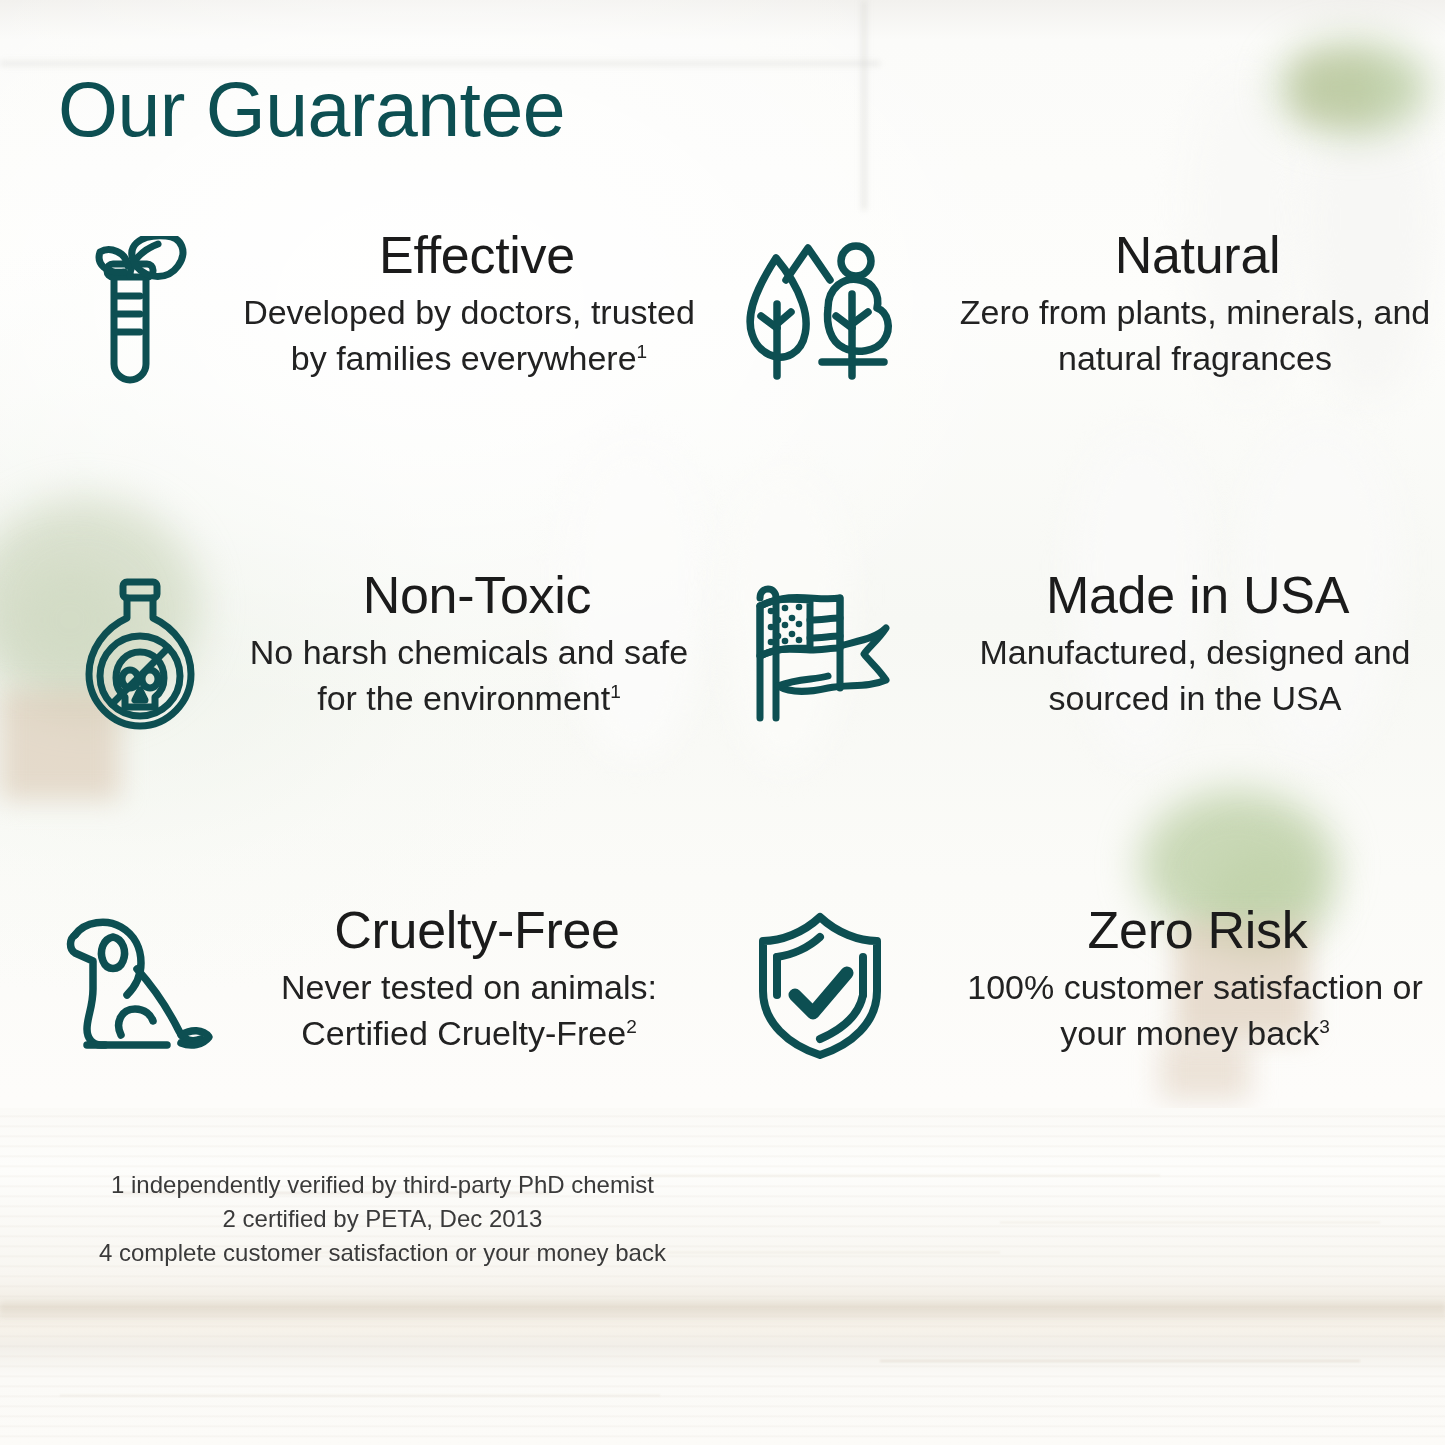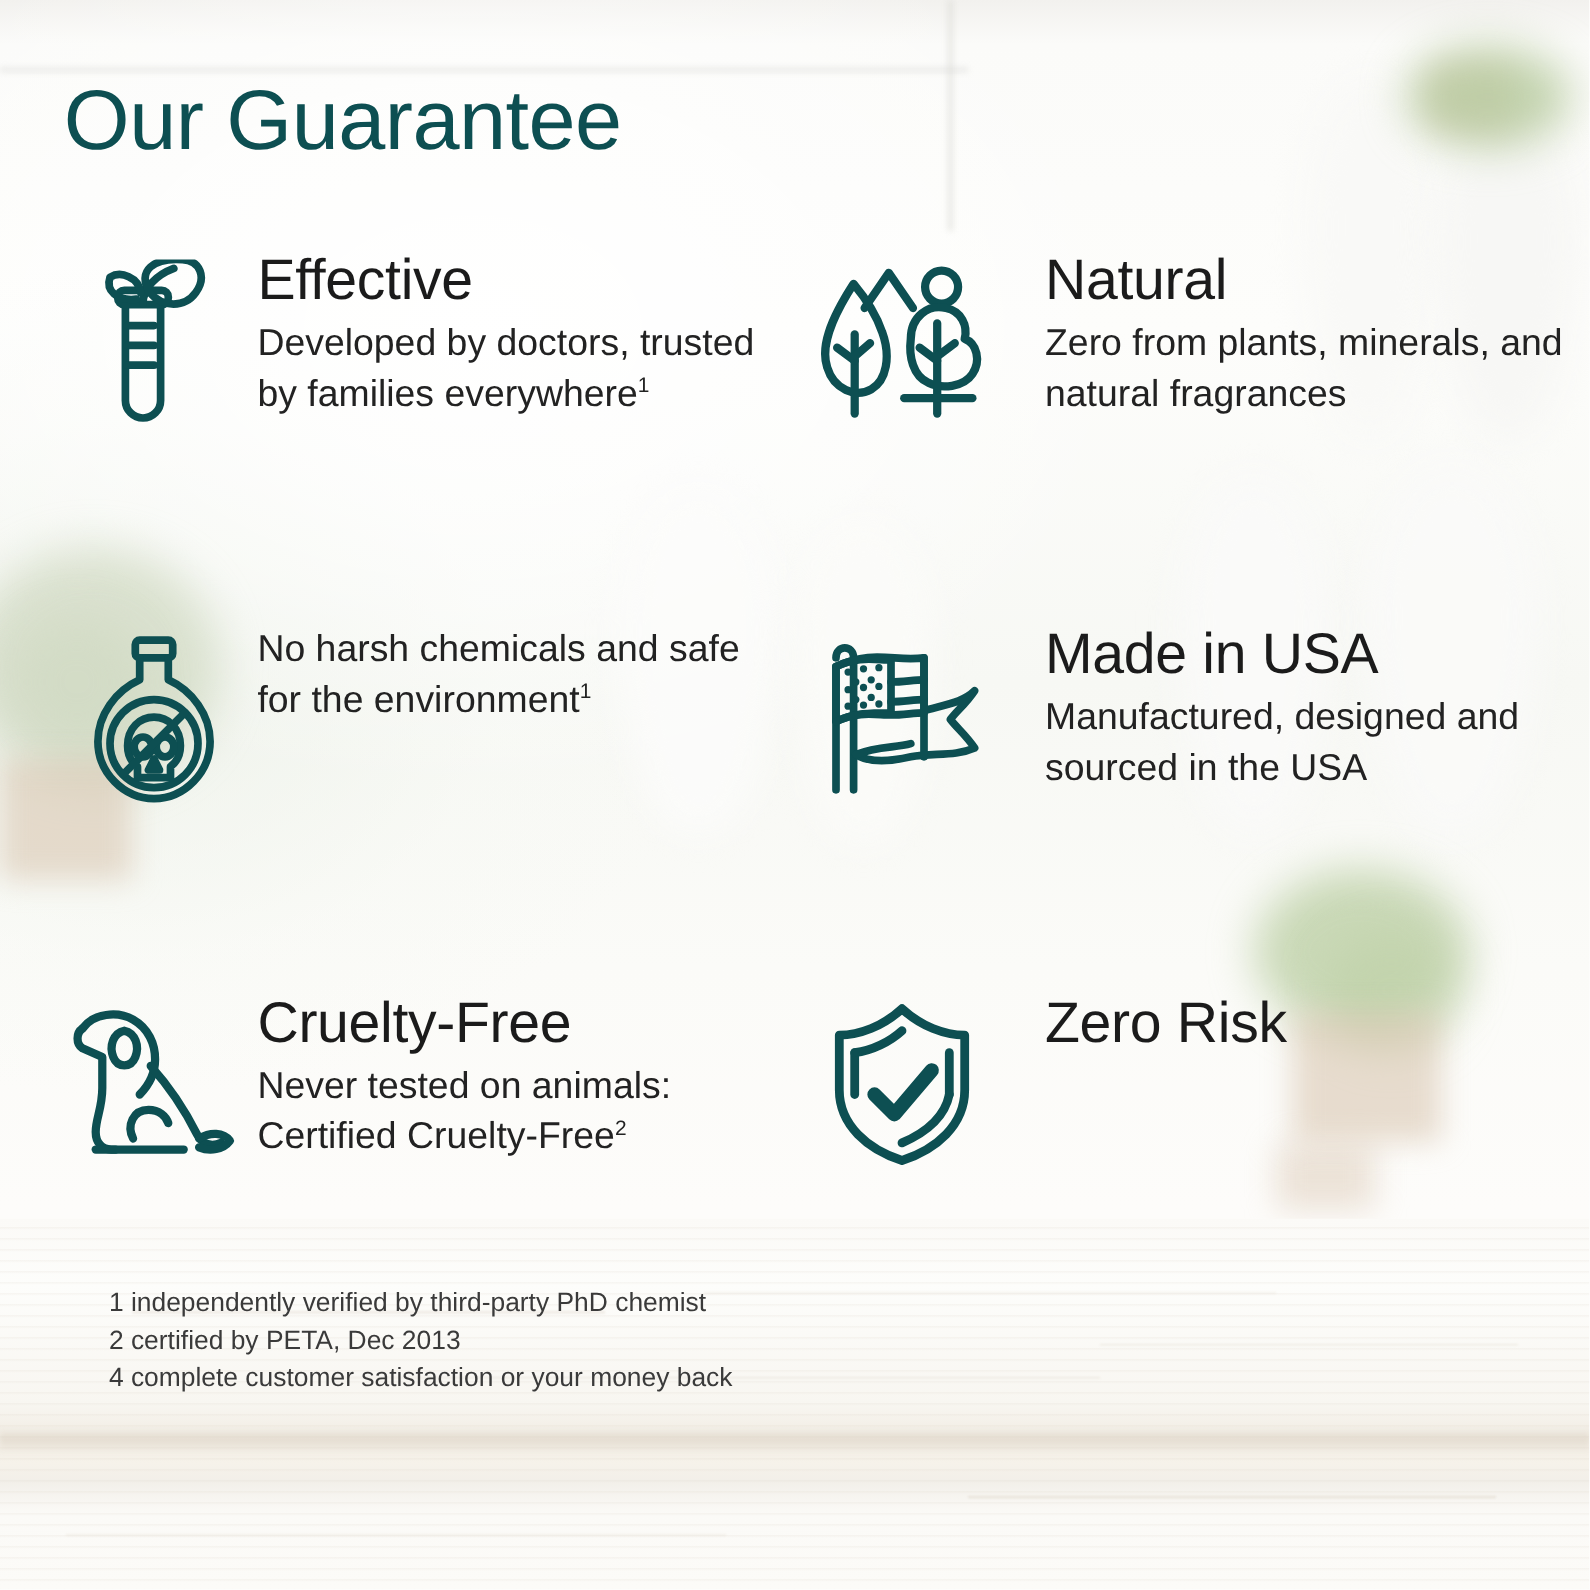--- a/index.html
+++ b/index.html
@@ -7,20 +7,21 @@
     padding: 0;
     background: #ffffff;
   }
   #canvas {
     position: relative;
     width: 1445px;
     height: 1445px;
     overflow: hidden;
     font-family: "Liberation Sans", sans-serif;
     background: #fbfaf8;
+    text-align: center;
   }
 
   
   .bg-layer {
     position: absolute;
     inset: 0;
     pointer-events: none;
   }
   .bg-base {
     background:
@@ -334,20 +335,21 @@
 
               <ellipse cx="55" cy="103" rx="8" ry="9"></ellipse>
               <ellipse cx="75" cy="103" rx="8" ry="9"></ellipse>
 
               <path d="M65 114 L60 124 H70 Z"></path>
 
               <path d="M37 128 L93 72"></path>
             </svg>
           </div>
           <div class="text-wrap">
+            <h2 class="feature-title">Non-Toxic</h2>
             <p class="feature-desc"><span>No harsh chemicals and safe for the environment</span><sup>1</sup></p>
           </div>
         </div>
 
         <div class="cell cell-right">
           <div class="icon-wrap">
             <svg width="152" height="150" viewBox="0 0 152 150" fill="none" stroke="#0d4f52" stroke-width="7" stroke-linecap="round" stroke-linejoin="round">
 
               <path d="M16 22 C16 10 32 10 32 22 L32 142"></path>
               <path d="M16 30 L16 142"></path>
@@ -423,20 +425,21 @@
               <path d="M22 46 L22 84"></path>
               <path d="M22 46 C38 44 54 36 65 26"></path>
               <path d="M108 46 L108 84"></path>
               <path d="M108 84 C104 104 88 118 65 128"></path>
 
               <path d="M40 84 L58 102 L92 62" stroke-width="13"></path>
             </svg>
           </div>
           <div class="text-wrap">
             <h2 class="feature-title">Zero Risk</h2>
+            <p class="feature-desc"><span>100% customer satisfaction or your money back</span><sup>3</sup></p>
           </div>
         </div>
 
       </div>
 
     </div>
 
     <div class="footnotes">
       <div class="footnote-line">1 independently verified by third-party PhD chemist</div>
       <div class="footnote-line">2 certified by PETA, Dec 2013</div>

